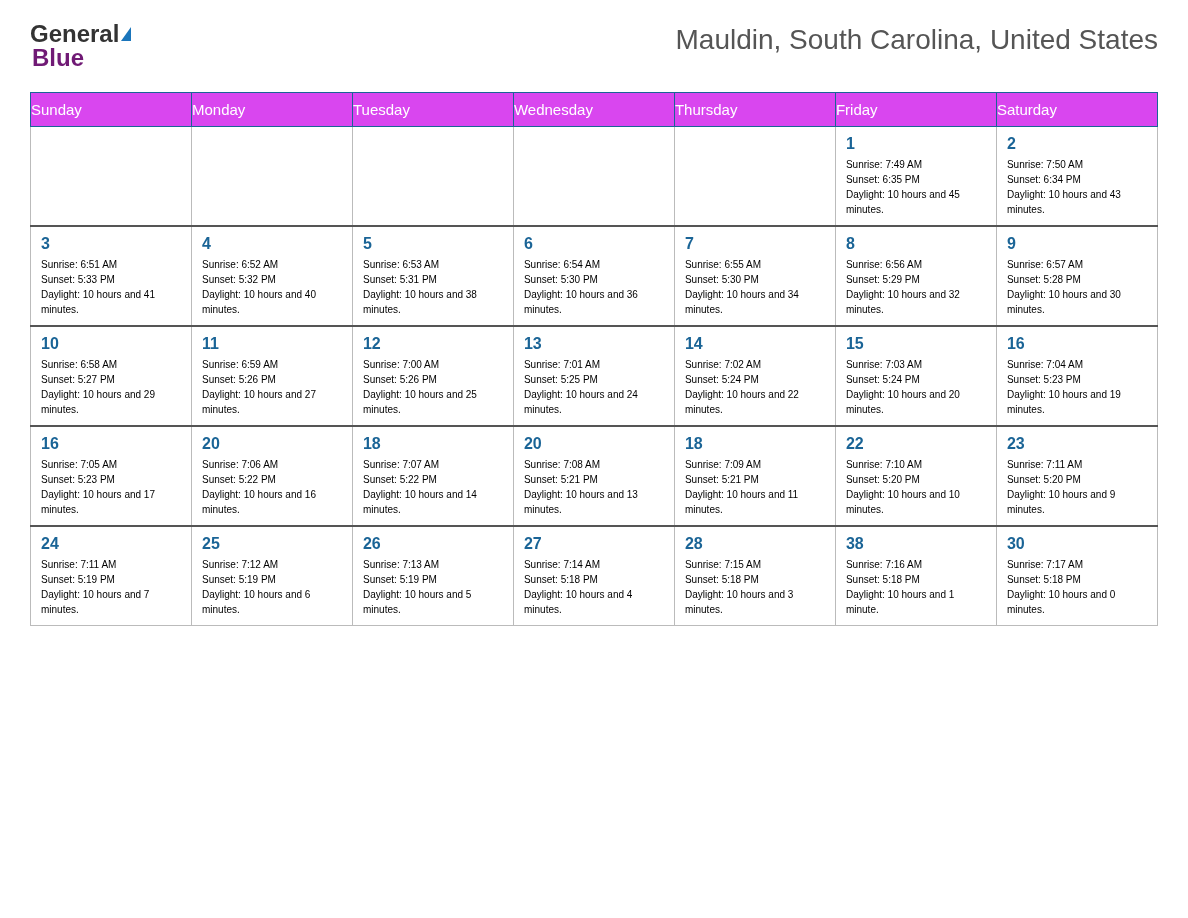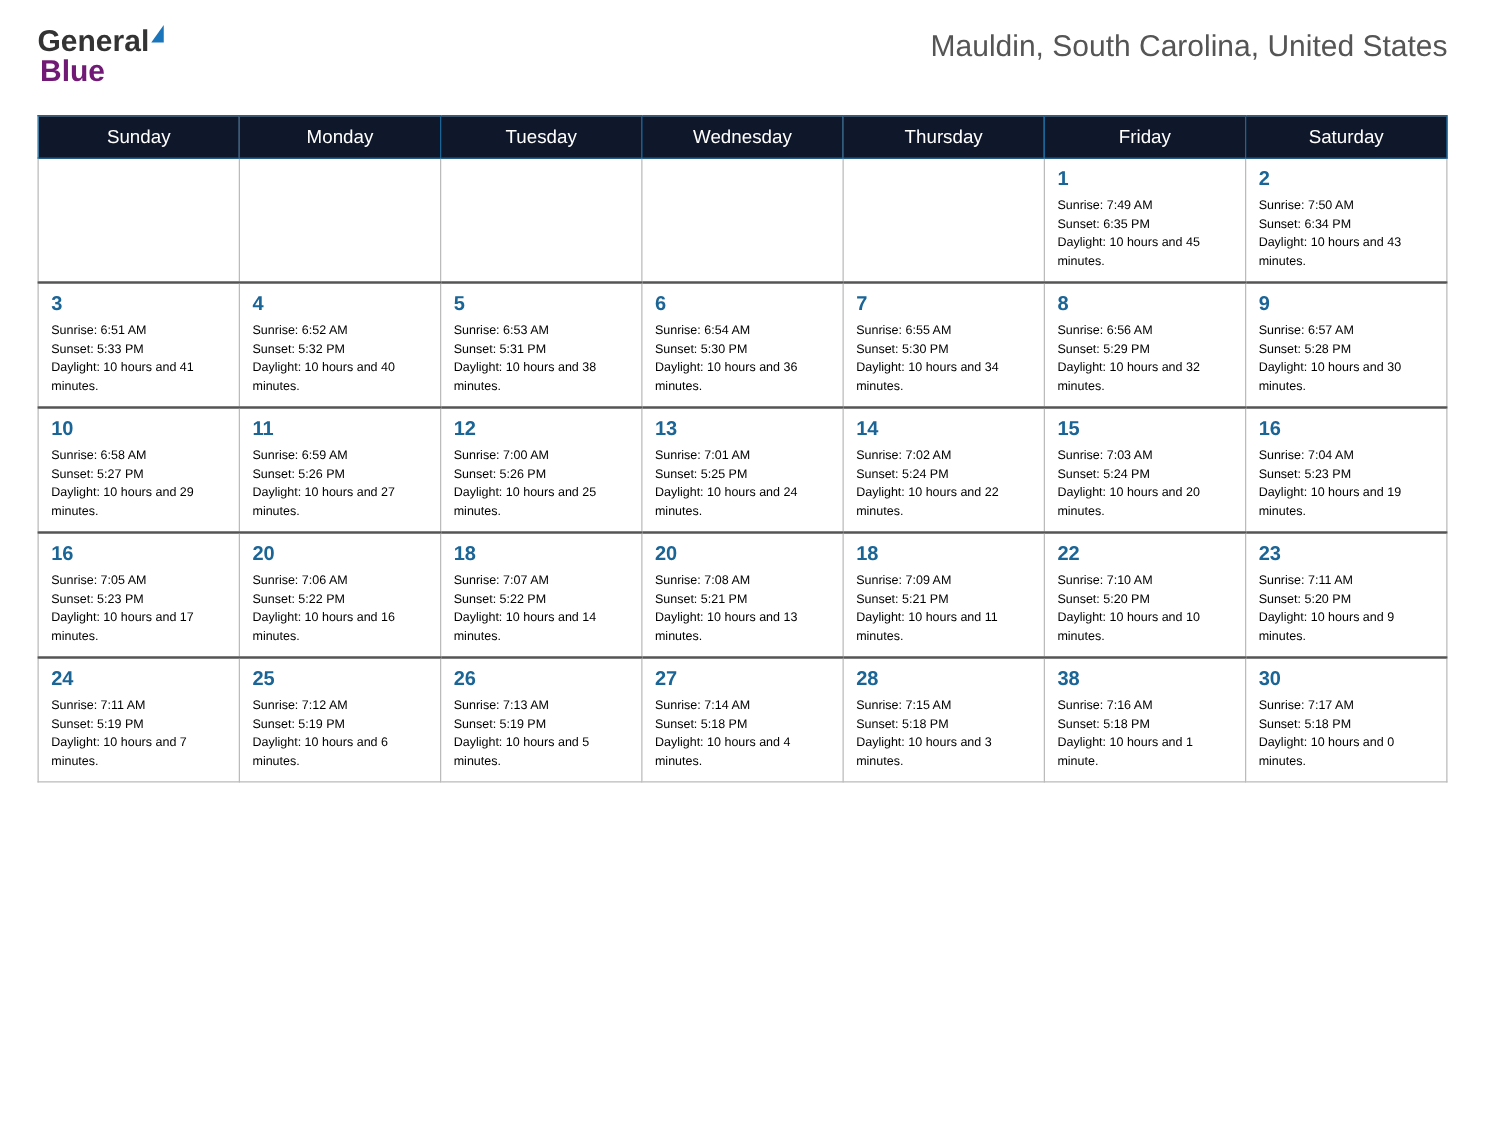--- a/index.html
+++ b/index.html
@@ -32,36 +32,36 @@
     .title-block {
       text-align: right;
     }
     .month-title {
       font-size: 48px;
       font-weight: bold;
       color: #333;
       line-height: 1.1;
     }
     .location {
-      font-size: 24px;
+      font-size: 28px;
       color: #555;
       margin-top: 4px;
     }
     .calendar {
       width: 100%;
       border-collapse: collapse;
       border: 1px solid #999;
     }
     .calendar th {
-      background-color: #0f172a;
+      background-color: #d946ef;
       color: #fff;
       padding: 8px 0;
       font-size: 15px;
       font-weight: normal;
-      text-align: center;
+      text-align: left;
       border: 1px solid #1a6496;
     }
     .calendar td {
       vertical-align: top;
       padding: 8px 10px;
       border: 1px solid #bbb;
       width: 14.285%;
       min-height: 100px;
       font-size: 13px;
       color: #333;
@@ -80,21 +80,21 @@
     }
     .row-top-border td {
       border-top: 2px solid #555;
     }
   </style>
 </head>
 <body>
 
 <div class="header">
   <div class="logo">
-    <div style="display:flex; align-items:flex-start;">
+    <div style="display:flex; align-items:center;">
       <span style="font-size:24px; font-weight:bold; color:#333;">General</span>
       <span class="logo-triangle"></span>
     </div>
     <span style="font-size:24px; font-weight:bold; color:#701a75; margin-top:-4px; margin-left:2px;">Blue</span>
   </div>
   <div class="title-block">
     <div class="location">Mauldin, South Carolina, United States</div>
   </div>
 </div>
 

